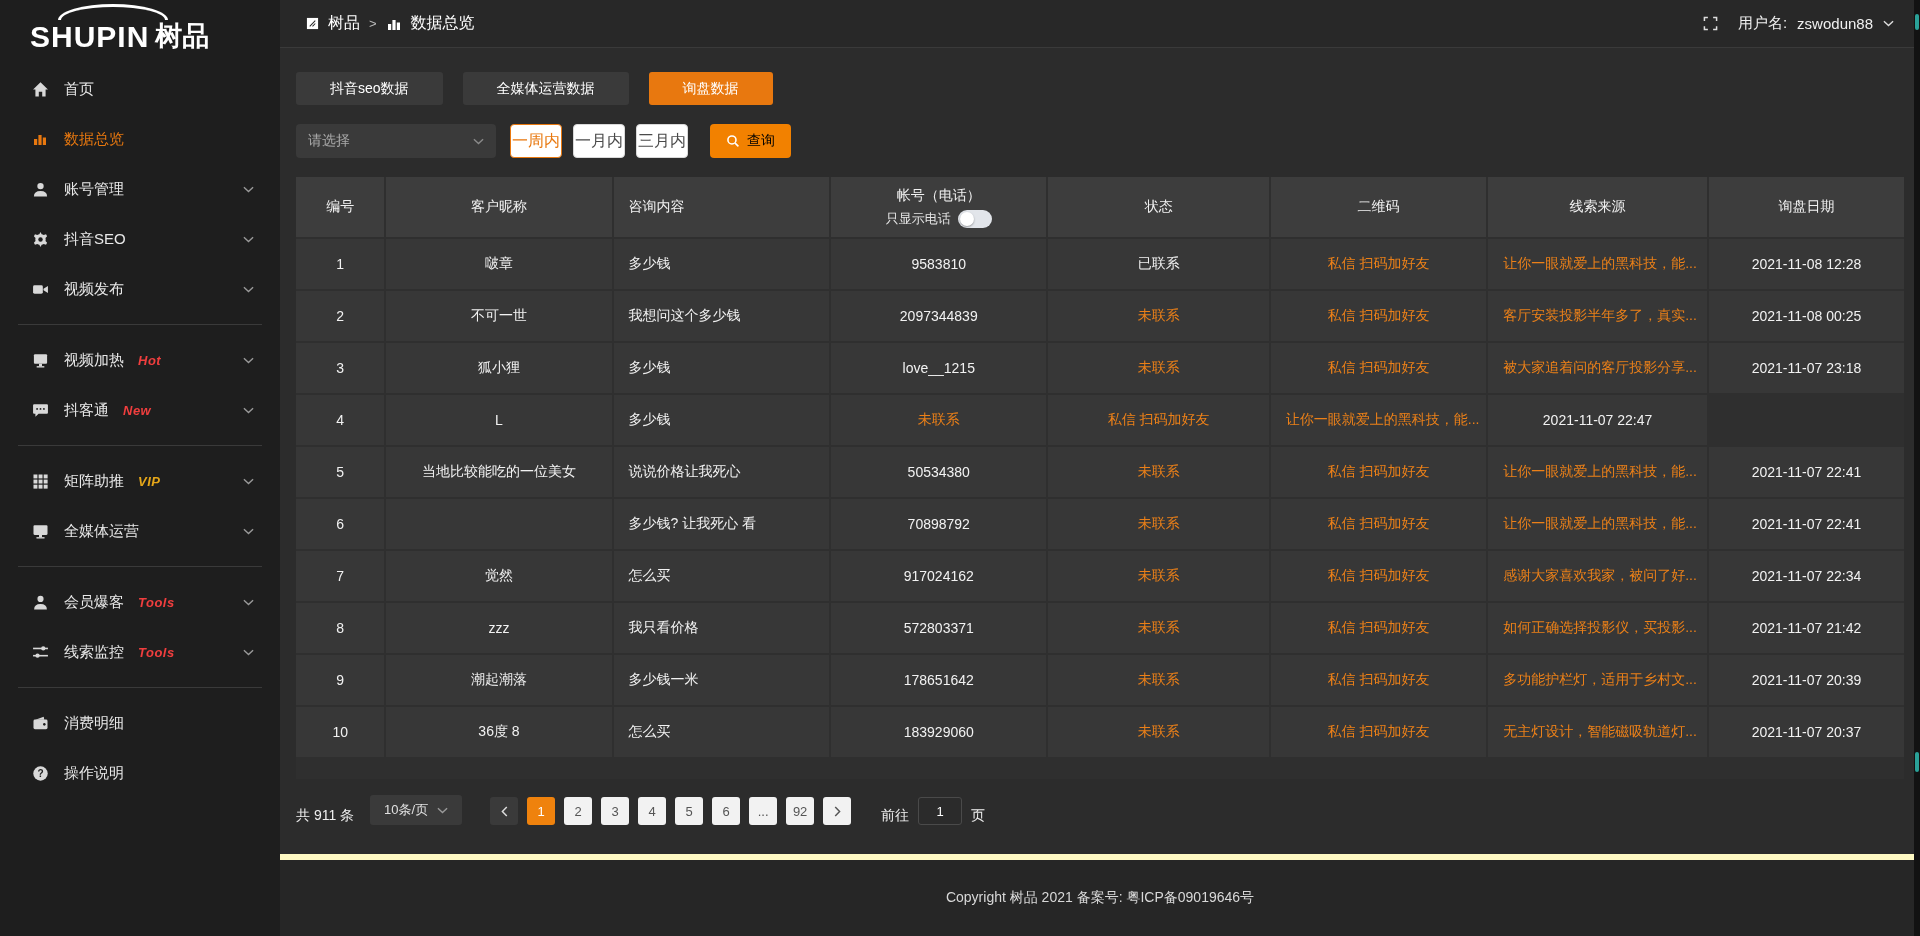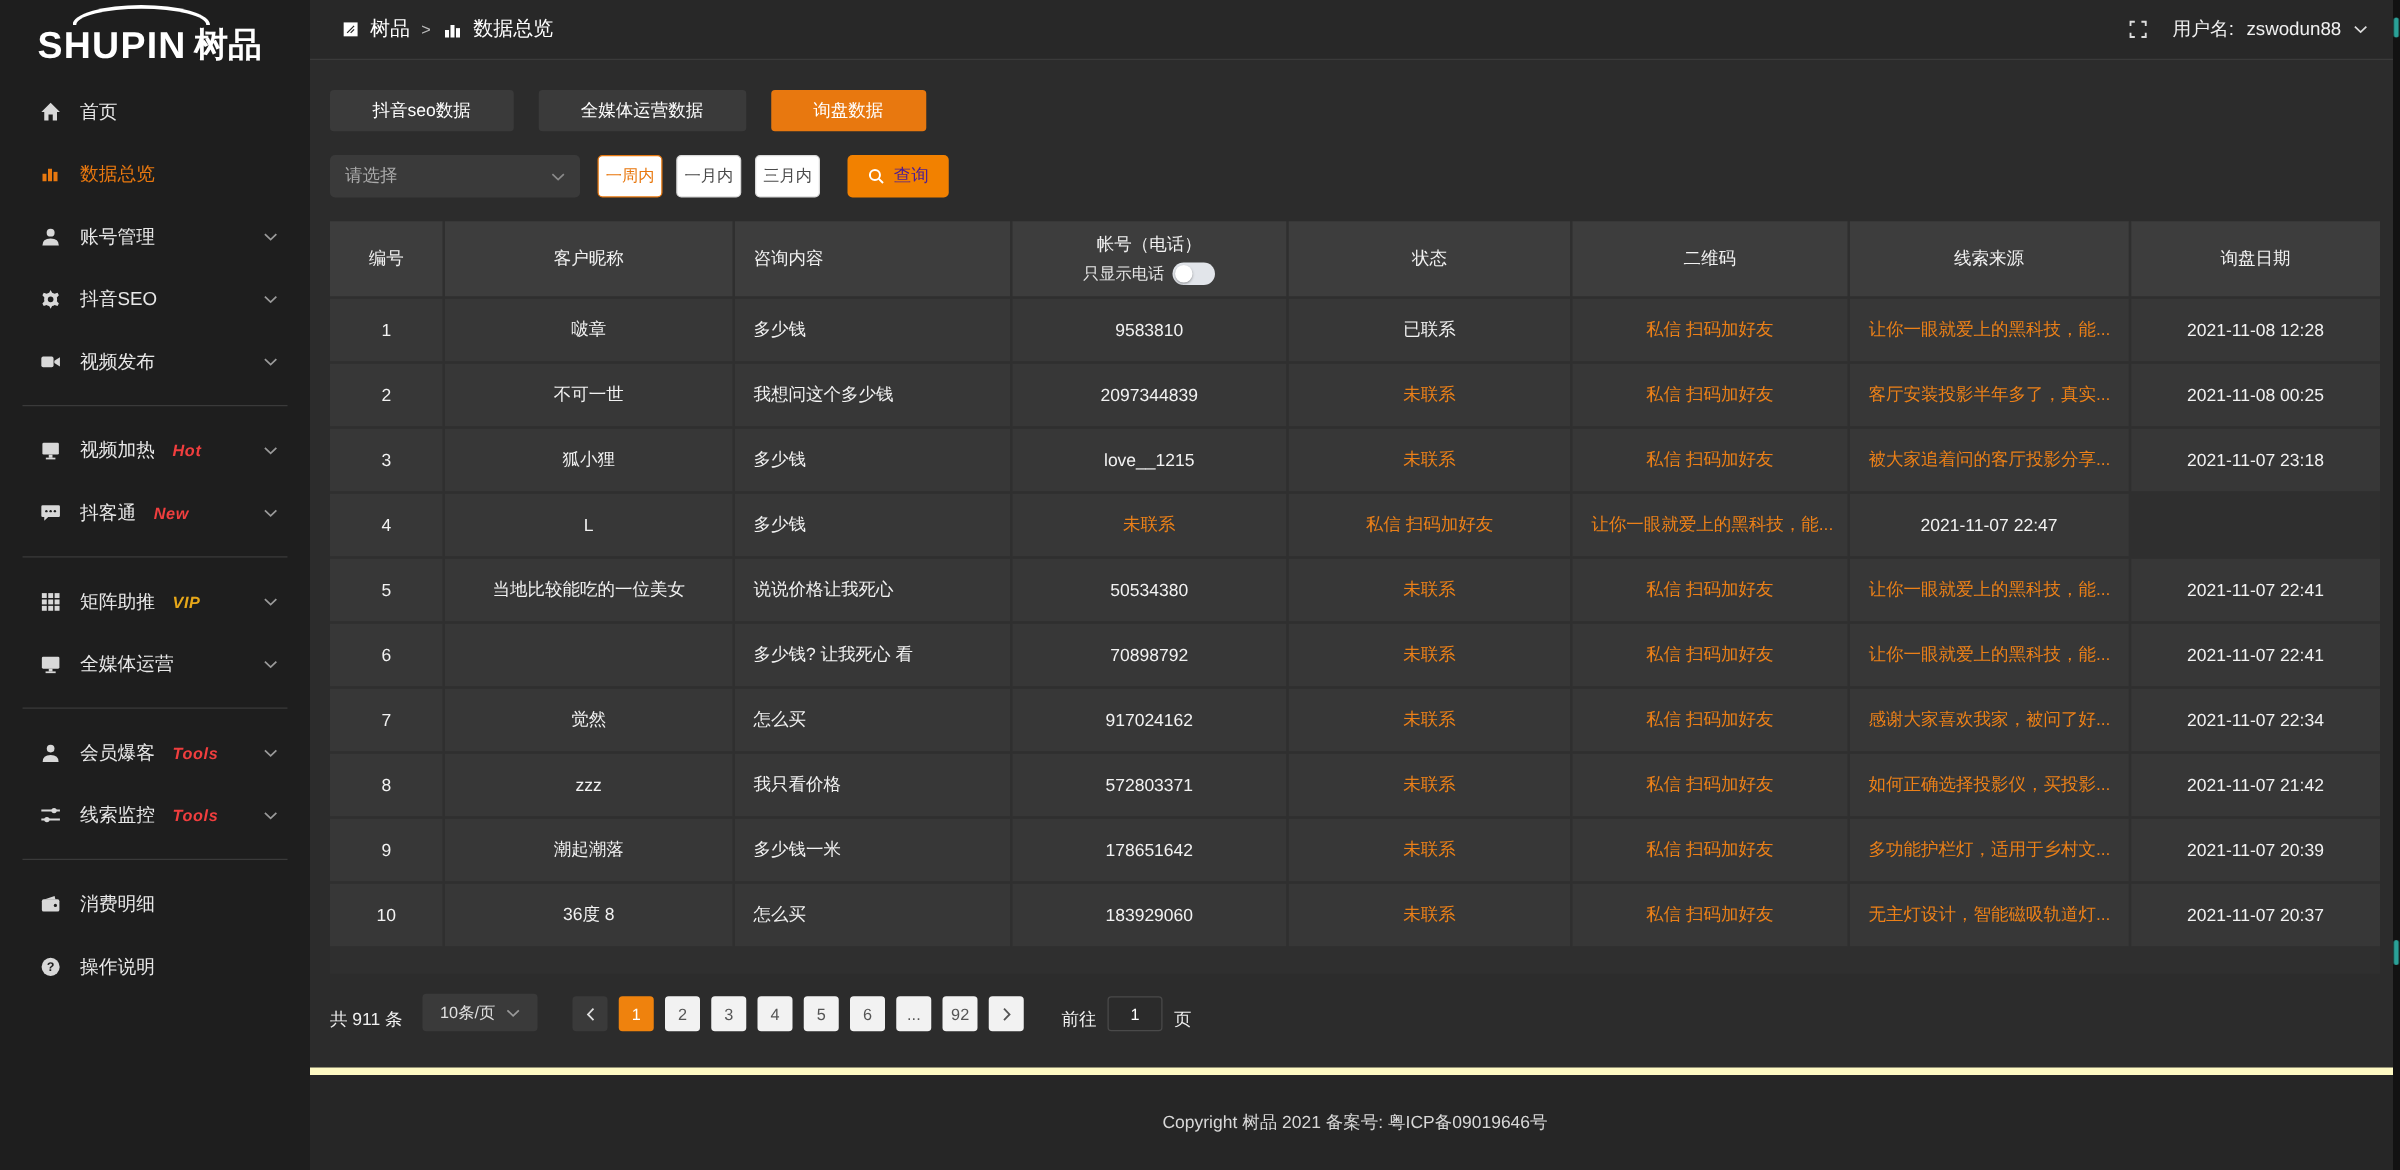--- a/index.html
+++ b/index.html
@@ -1,21 +1,21 @@
 <!DOCTYPE html>
 <html><head>
 <meta charset="utf-8">
 <style>
   * { margin:0; padding:0; box-sizing:border-box; }
   html,body { width:1920px; height:936px; overflow:hidden; }
   body { font-family:"Liberation Sans","DejaVu Sans",sans-serif; background:#2c2c2c; color:#eee; }
   .app { display:flex; height:100%; }
 
   
-  .sidebar { width:248px; flex-shrink:0; background:#1e1e1e; }
+  .sidebar { width:280px; flex-shrink:0; background:#1e1e1e; }
   .logo { height:62px; display:flex; align-items:flex-end; padding:6px 0 8px 30px; position:relative; }
   .logo-arc { position:absolute; left:58px; top:4px; width:110px; height:16px; border:3px solid #fff; border-bottom:none; border-radius:55px 55px 0 0 / 16px 16px 0 0; }
   .logo-en { font-size:30px; font-weight:900; letter-spacing:1px; color:#fff; }
   .logo-cn { font-size:27px; font-weight:900; color:#fff; margin-left:6px; }
   .side-nav { padding-top:2px; }
   .side-item { height:50px; display:flex; align-items:center; padding-left:32px; cursor:pointer; color:#e8e8e8; font-size:15px; }
   .side-item .s-icon { width:17px; height:17px; margin-right:15px; color:#d8d8d8; display:inline-flex; }
   .side-item.active, .side-item.active .s-icon { color:#e8780f; }
   .s-badge { font-style:italic; font-weight:bold; font-size:13px; margin-left:14px; letter-spacing:.5px; }
   .s-badge.red { color:#f03e3e; }
@@ -38,23 +38,23 @@
   
   .tabs { display:flex; gap:20px; }
   .tab { border:none; height:33px; padding:0 34px; font-size:14px; color:#fff; background:#3a3a3a; border-radius:3px; cursor:pointer; font-family:inherit; }
   .tab.active { background:#e8780f; }
 
   
   .filters { display:flex; align-items:center; margin-top:19px; }
   .select { width:200px; height:34px; background:#3a3a3a; border-radius:4px; display:flex; align-items:center; padding:0 12px; color:#a9a9a9; font-size:14px; cursor:pointer; }
   .select .chev { margin-left:auto; color:#8a8a8a; display:inline-flex; }
   .periods { display:flex; gap:11px; margin-left:14px; }
-  .pbtn-period { height:34px; width:52px; background:#fff; border:1px solid #d9d9d9; border-radius:4px; color:#4a4a4a; font-size:13px; cursor:pointer; font-family:inherit; }
+  .pbtn-period { height:34px; width:52px; background:#fff; border:1px solid #d9d9d9; border-radius:4px; color:#4a4a4a; font-size:16px; cursor:pointer; font-family:inherit; }
   .pbtn-period.active { color:#e8780f; border-color:#e8780f; }
-  .query { margin-left:22px; height:34px; padding:0 16px; border:none; border-radius:4px; background:#f28100; color:#4c1d95; font-size:14px; display:flex; align-items:center; gap:7px; cursor:pointer; font-family:inherit; }
+  .query { margin-left:22px; height:34px; padding:0 16px; border:none; border-radius:4px; background:#f28100; color:#000000; font-size:14px; display:flex; align-items:center; gap:7px; cursor:pointer; font-family:inherit; }
   .query .q-icon { display:inline-flex; }
 
   
   .table { margin-top:19px; background:#2f2f2f; display:flex; flex-direction:column; row-gap:2px; padding-bottom:22px; }
   .row { display:grid; grid-template-columns:5.5% 14% 13.4% 13.4% 13.7% 13.4% 13.6% auto; column-gap:2px; }
   .th, .td { background:#373737; height:50px; display:flex; align-items:center; justify-content:center; font-size:14px; color:#f2f2f2; }
   .thead .th { background:#3d3d3d; height:60px; }
   .th-left, .c-content, .c-source { justify-content:flex-start; padding-left:15px; }
   .th-account { flex-direction:column; gap:5px; }
   .toggle-row { display:flex; align-items:center; gap:7px; font-size:13px; color:#e5e5e5; }

